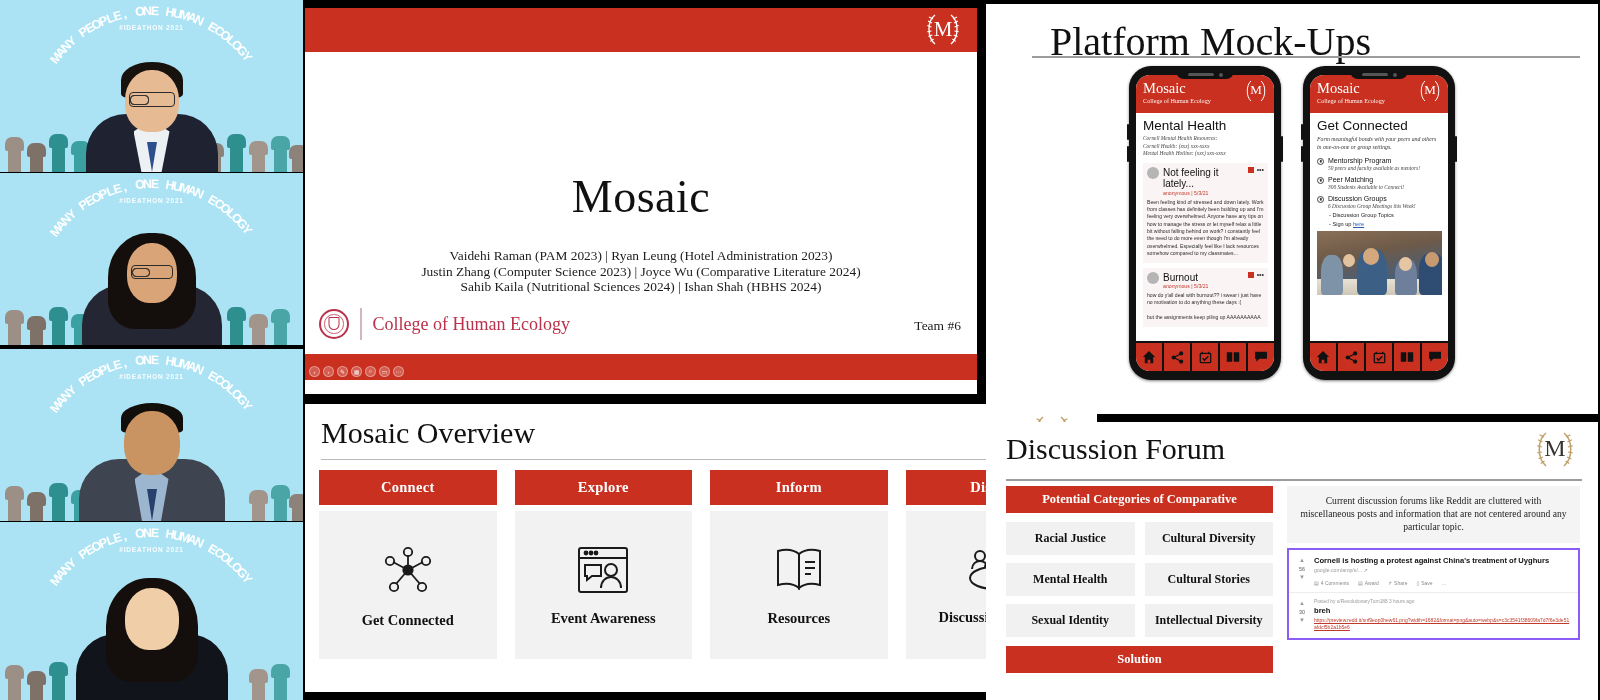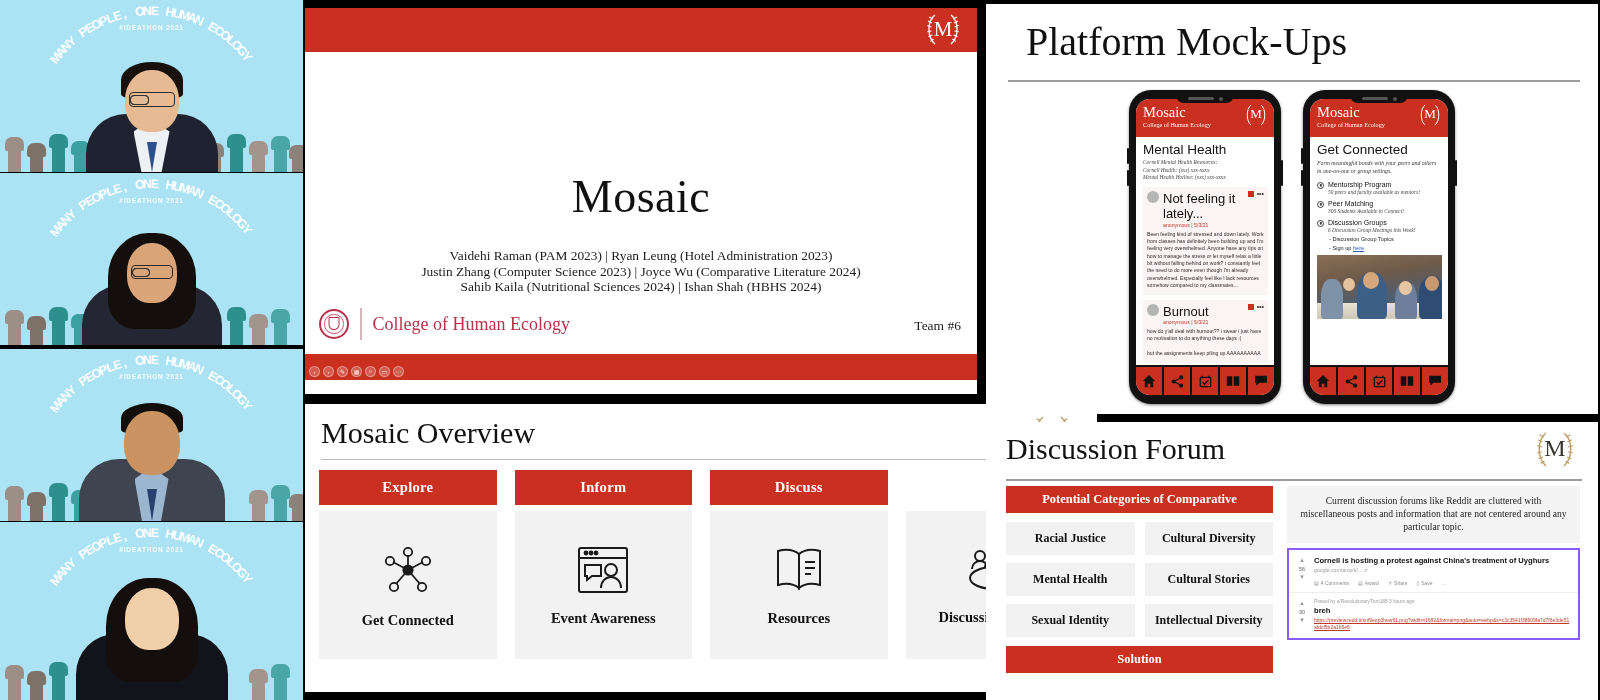--- a/index.html
+++ b/index.html
@@ -94,21 +94,21 @@
   .ov-grid { display:grid; grid-template-columns:repeat(4,1fr); gap:18px; padding:4px 14px 0 14px; }
   .ov-cat { background:#c9301f; color:#fff; text-align:center; padding:9px 0;
      font-family:"Liberation Serif", serif; font-weight:bold; font-size:14.5px; letter-spacing:.3px; }
   .ov-cards { display:grid; grid-template-columns:repeat(4,1fr); gap:18px; padding:6px 14px 0 14px; }
   .ov-card { background:#f2f2f2; height:148px; display:flex; flex-direction:column;
      align-items:center; justify-content:center; gap:10px; padding:6px; }
   .ov-card-label { font-family:"Liberation Serif", serif; font-weight:bold; font-size:14.5px;
      color:#111; text-align:center; line-height:1.14; }
 
   
-  .mk-head { position:relative; height:86px; padding:14px 20px 0 40px; }
+  .mk-head { position:relative; height:62px; padding:14px 20px 0 40px;margin-left:24px; }
   .mk-title { font-family:"Liberation Serif", serif; font-size:40px; color:#111; }
   .mk-rule { position:absolute; left:22px; right:18px; bottom:8px; height:2px; background:#9c9c9c; }
   .phones { position:relative; height:318px; display:flex; justify-content:center; gap:22px; }
 
   .phone { position:relative; width:152px; height:314px; background:#111; border-radius:22px;
       padding:9px 7px 9px 7px; box-shadow:0 1px 3px rgba(0,0,0,.5); }
   .phone .notch { position:absolute; left:50%; top:4px; transform:translateX(-50%);
       width:58px; height:9px; background:#111; border-radius:0 0 8px 8px; z-index:3;
       display:flex; align-items:center; justify-content:center; gap:5px; }
   .notch .spkr { width:26px; height:3px; border-radius:2px; background:#555; }
@@ -123,21 +123,21 @@
   .ph-h1 { font-family:"Liberation Sans", sans-serif; font-size:13.5px; color:#111; }
   .ph-meta { font-family:"Liberation Serif", serif; font-style:italic; font-size:5.4px; color:#444;
       line-height:1.42; margin-top:2px; }
   .ph-nav { flex:0 0 auto; height:30px; background:#c9301f; display:flex; border-top:2px solid #111; }
   .ph-nav .nv { flex:1; display:flex; align-items:center; justify-content:center; border-right:2px solid #111; }
   .ph-nav .nv:last-child { border-right:none; }
 
   .post { background:#fbf4f4; margin-top:5px; padding:4px 4px 5px 4px; }
   .post-hd { display:flex; align-items:flex-start; gap:4px; }
   .avatar-circ { width:12px; height:12px; border-radius:50%; background:#b5b5b5; flex:0 0 auto; }
-  .post-title { font-family:"Liberation Sans", sans-serif; font-size:13px; color:#111; }
+  .post-title { font-family:"Liberation Sans", sans-serif; font-size:10px; color:#111; }
   .post-sub { font-family:"Liberation Sans", sans-serif; font-size:5.2px; color:#c0392b; margin-top:.5px; }
   .post-acts { margin-left:auto; display:flex; align-items:center; gap:3px; }
   .flagbox { width:6px; height:6px; background:#c9301f; }
   .dots3 { font-size:7px; color:#333; line-height:4px; }
   .post-body { font-family:"Liberation Sans", sans-serif; font-size:5.1px; color:#2a2a2a;
       line-height:1.45; margin-top:3px; }
 
   .gc-desc { font-family:"Liberation Serif", serif; font-style:italic; font-size:5.8px;
       color:#333; line-height:1.45; margin-top:2px; }
   .gc-item { margin-top:5px; display:flex; gap:4px; align-items:flex-start; }
@@ -479,20 +479,21 @@
             <path d="M14 9 l-4.5 -2.2 M12.6 14 l-4.5 -2.2 M12 19 l-4.6 -1.4 M12 24 l-4.6 0.9 M13 29 l-4.4 1.8 M14.5 33 l-3.8 2.6"></path>
             <path d="M36 9 l4.5 -2.2 M37.4 14 l4.5 -2.2 M38 19 l4.6 -1.4 M38 24 l4.6 0.9 M37 29 l4.4 1.8 M35.5 33 l3.8 2.6"></path>
           </g>
         </svg>
         <span class="mletter" style="font-size:24px;color:#3a3430;">M</span>
       </span>
       <span class="ov-rule"></span>
     </div>
 
     <div class="ov-grid">
+      <div class="ov-cat">Connect</div>
       <div class="ov-cat">Explore</div>
       <div class="ov-cat">Inform</div>
       <div class="ov-cat">Discuss</div>
     </div>
 
     <div class="ov-cards">
       <div class="ov-card">
         <span>
           <svg width="56" height="56" viewBox="0 0 56 56" fill="none" stroke="#1a1a1a" stroke-width="1.8">
             <line x1="28" y1="28" x2="28" y2="13"></line>

